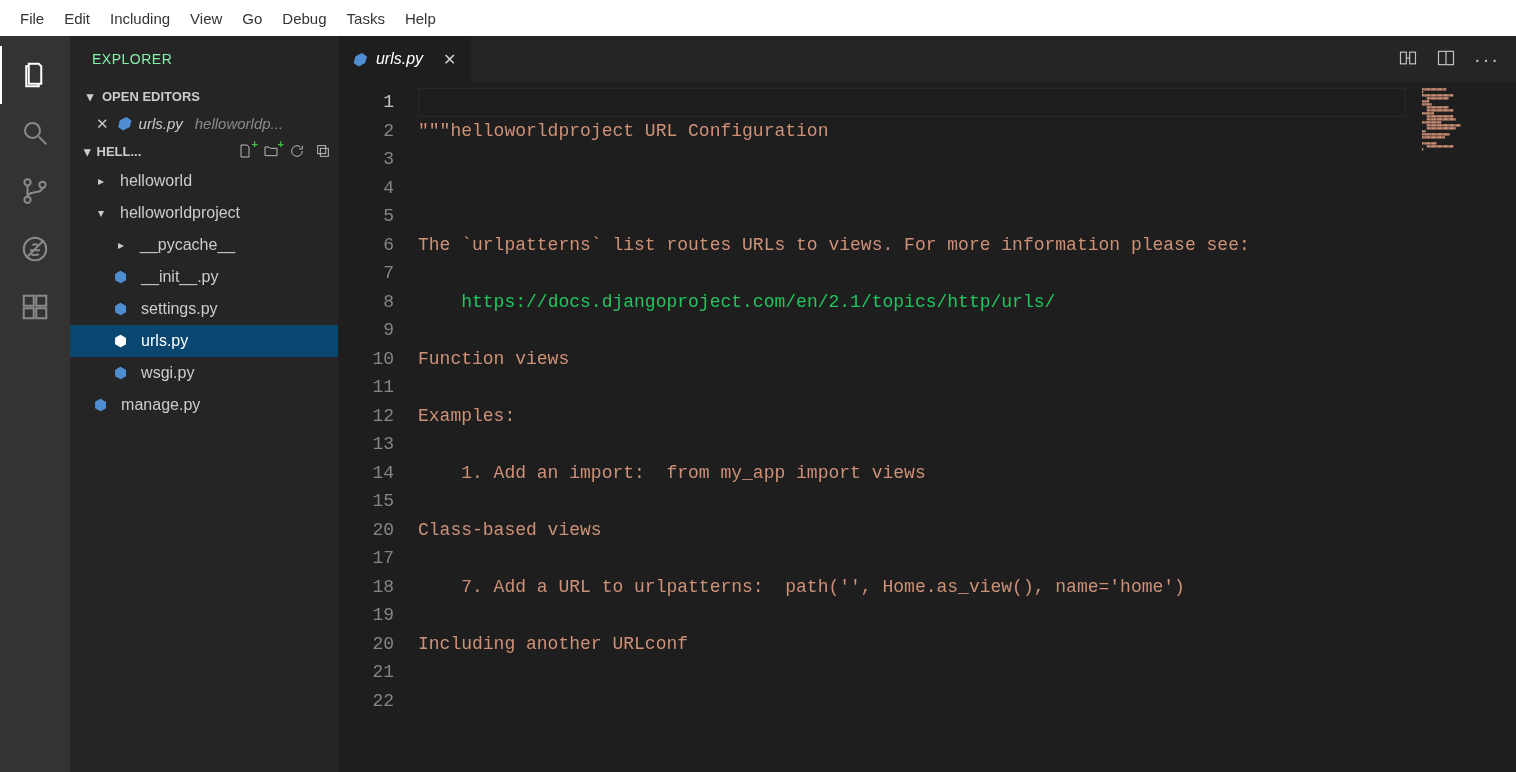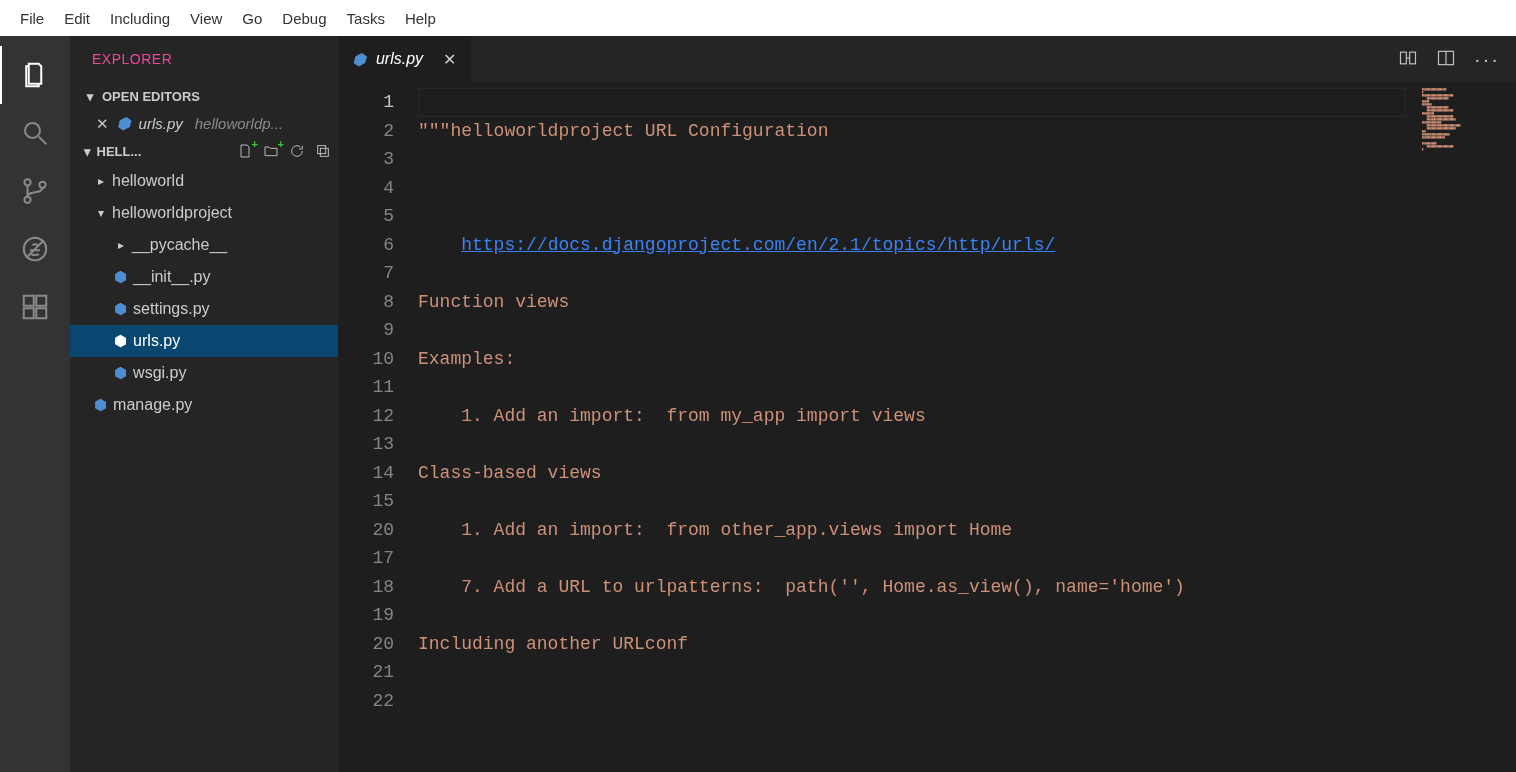--- a/index.html
+++ b/index.html
@@ -67,21 +67,21 @@
     color: #cccccc;
     font-size: 15px;
   }
   .sidebar-title {
     height: 46px;
     display: flex;
     align-items: center;
     padding: 0 22px;
     font-size: 14px;
     letter-spacing: 0.5px;
-    color: #ec4899;
+    color: #86efac;
     font-weight: 400;
   }
   .section-header {
     height: 28px;
     display: flex;
     align-items: center;
     padding: 0 6px 0 14px;
     font-size: 13px;
     font-weight: 700;
     color: #cccccc;
@@ -127,21 +127,21 @@
   .tree { font-size: 16px; }
   .tree-row {
     display: flex;
     align-items: center;
     height: 32px;
     padding-right: 8px;
     cursor: default;
   }
   .tree-row.selected { background: #094771; color:#ffffff; }
   .tree-row .chev { width: 14px; text-align: center; font-size: 12px; color:#cccccc;}
-  .tree-row .label { margin-left: 4px; }
+  .tree-row .label { margin-left: 12px; }
   .tree-indent { display:inline-block; }
   .pyicon-small{ color:#4f8ed1; font-size:15px; margin-right:2px;}
   .tree-row.selected .pyicon-small { color:#ffffff; }
   .editor-area {
     flex: 1;
     display: flex;
     flex-direction: column;
     min-width: 0;
     background: #1e1e1e;
     position: relative;
@@ -213,21 +213,21 @@
     background: #1e1e1e;
     padding: 6px;
     font-size: 2px;
     line-height: 3px;
     color: #ce9178;
     font-family: monospace;
     white-space: pre;
     overflow: hidden;
   }
   .tok-str { color: #ce9178; }
-  .tok-link { color: #3b82f6; text-decoration: underline; }
+  .tok-link { color: #22c55e; }
 </style>
 </head>
 <body>
 
 <div class="menubar">
   <div class="menubar-item">File</div>
   <div class="menubar-item">Edit</div>
   <div class="menubar-item">Including</div>
   <div class="menubar-item">View</div>
   <div class="menubar-item">Go</div>
@@ -409,26 +409,26 @@
         <div class="ln">17</div>
         <div class="ln">18</div>
         <div class="ln">19</div>
         <div class="ln">20</div>
         <div class="ln">21</div>
         <div class="ln">22</div>
       </div>
       <div class="code-col">
 <div class="line-row"><span class="tok-str">"""</span><span class="tok-str">helloworldproject URL Configuration</span></div>
 <div class="line-row"></div>
+<div class="line-row"><span class="tok-str">The `urlpatterns` list routes URLs to views. For more information please see:</span></div>
 <div class="line-row"><span class="tok-str">    </span><span class="tok-link">https://docs.djangoproject.com/en/2.1/topics/http/urls/</span></div>
 <div class="line-row"><span class="tok-str">Function views</span></div>
 <div class="line-row"><span class="tok-str">Examples:</span></div>
 <div class="line-row"><span class="tok-str">    1. Add an import:  from my_app import views</span></div>
 <div class="line-row"><span class="tok-str">Class-based views</span></div>
-<div class="line-row"><span class="tok-str">    1. Add an import:  from other_app.views import Home</span></div>
 <div class="line-row"><span class="tok-str">    7. Add a URL to urlpatterns:  path('', Home.as_view(), name='home')</span></div>
 <div class="line-row"><span class="tok-str">Including another URLconf</span></div>
 
 
 
 
 
 
 
 

